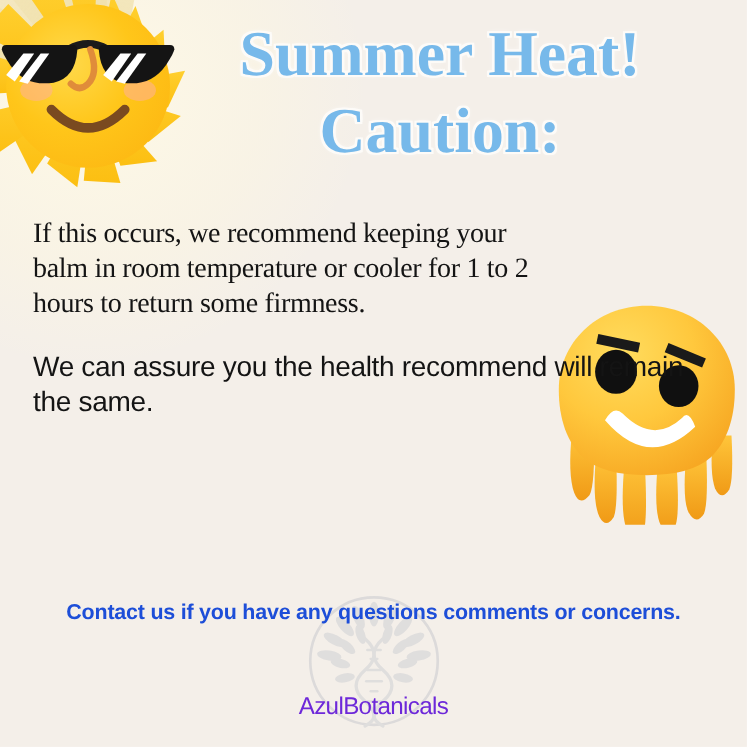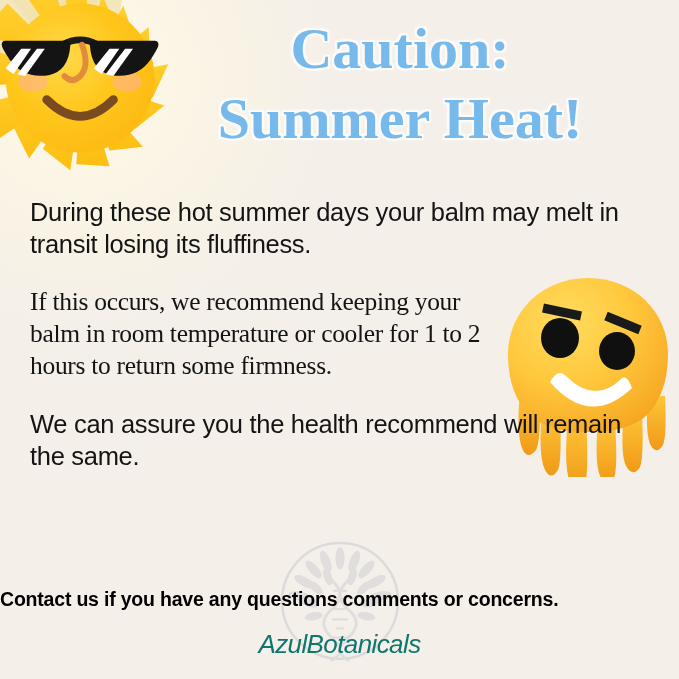--- a/index.html
+++ b/index.html
@@ -115,22 +115,23 @@
   }
   .para.p1 { width: 610px; }
   .para.p2 { width: 480px; font-family: Liberation Serif, serif; }
   .para.p3 { width: 618px; }
 
   
   .contact {
     position: absolute;
     left: 0;
     right: 0;
-    top: 588px;
-    color: #000000;
+    top: 546px;
+    text-align: center;
+    color: #1d4ed8;
     font-size: 19.5px;
     font-weight: bold;
     letter-spacing: -0.2px;
   }
 
   
   .watermark {
     position: absolute;
     left: 279px;
     top: 540px;
@@ -140,24 +141,23 @@
     pointer-events: none;
   }
 
   
   .brand {
     position: absolute;
     left: 0;
     right: 0;
     top: 629px;
     text-align: center;
-    color: #0f766e;
-    font-size: 26px;
+    color: #6d28d9;
+    font-size: 22px;
     letter-spacing: -0.6px;
-    font-style: italic;
   }
 </style>
 </head>
 <body>
 
 <div id="poster">
 
   <div class="glow"></div>
 
   <div class="rays-layer">
@@ -221,22 +221,22 @@
       <polygon points="126,66 136,66 118,92 110,86"></polygon>
       <polygon points="142,66 150,66 130,94 122,92"></polygon>
     </g>
 
     <path d="M98 62 q8 22 -2 32 q-8 8 -16 0" stroke="#e08c3a" stroke-width="6" fill="none" stroke-linecap="round"></path>
 
     <path d="M62 118 q34 34 68 0" stroke="#7a4a20" stroke-width="9" fill="none" stroke-linecap="round"></path>
   </svg>
 
   <div class="title-block">
+    <div class="title-line">Summer Heat!</div>
     <div class="title-line">Caution:</div>
-    <div class="title-line">Summer Heat!</div>
   </div>
 
   <svg style="position:absolute; left:498px; top:272px; width:180px; height:205px;" viewBox="0 0 180 205">
     <defs>
       <radialGradient id="faceGrad" cx="36%" cy="28%" r="78%">
         <stop offset="0%" stop-color="#ffdc5e"></stop>
         <stop offset="52%" stop-color="#ffc83d"></stop>
         <stop offset="100%" stop-color="#f7a823"></stop>
       </radialGradient>
       <linearGradient id="dripGrad" x1="0" y1="0" x2="0" y2="1">
@@ -265,21 +265,20 @@
     <path d="M45 36 L83 44" stroke="#1a1a1a" stroke-width="9" stroke-linecap="butt"></path>
     <path d="M108 44 L142 58" stroke="#1a1a1a" stroke-width="9" stroke-linecap="butt"></path>
 
     <ellipse cx="62" cy="66" rx="19" ry="20" fill="#101010"></ellipse>
     <ellipse cx="119" cy="79" rx="18" ry="19" fill="#101010"></ellipse>
 
     <path d="M52 110 q40 46 82 6 q-6 -16 -12 -8 q-26 24 -54 -4 q-8 -8 -16 6 z" fill="#ffffff"></path>
   </svg>
 
   <div class="body-copy">
-    <p class="para p1">During these hot summer days your balm may melt in transit losing its fluffiness.</p>
     <p class="para p2">If this occurs, we recommend keeping your balm in room temperature or cooler for 1 to 2 hours to return some firmness.</p>
     <p class="para p3">We can assure you the health recommend will remain the same.</p>
   </div>
 
   <svg class="watermark" viewBox="0 0 120 120">
     <circle cx="60" cy="60" r="57" fill="none" stroke="#b9bcc4" stroke-width="2.4"></circle>
     <g fill="#c2c5cc">
 
       <g>
         <ellipse cx="60" cy="18" rx="4.5" ry="11"></ellipse>

